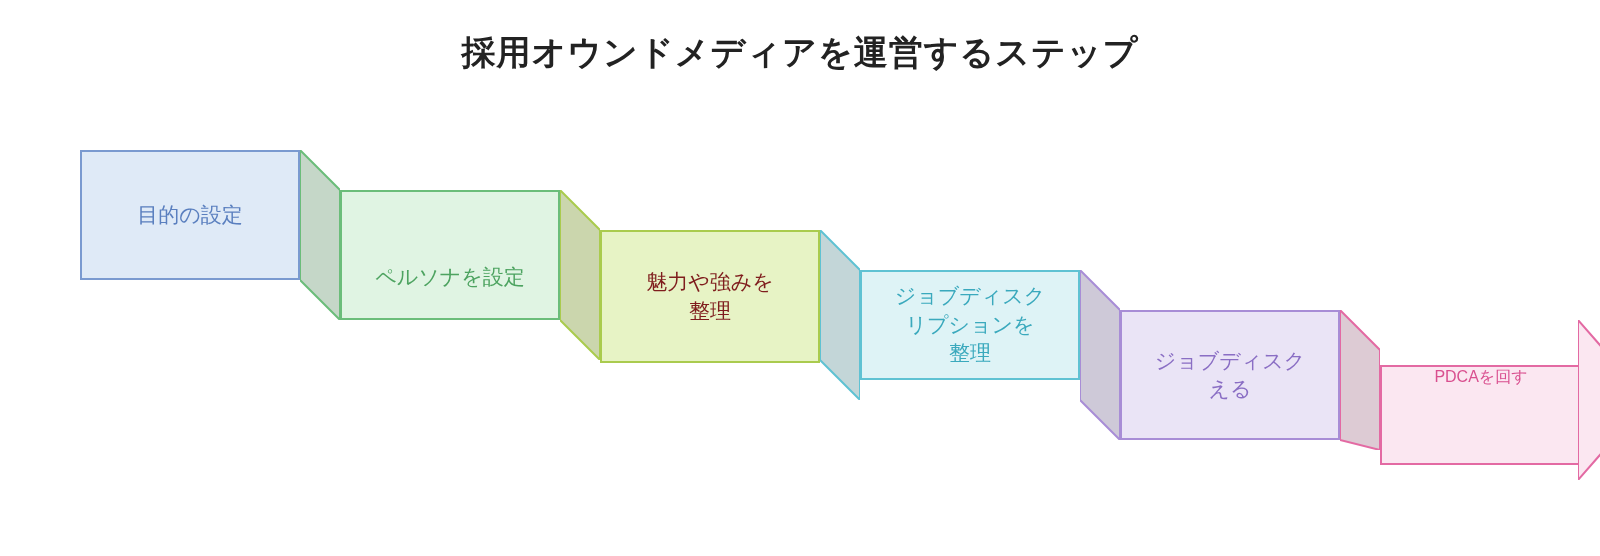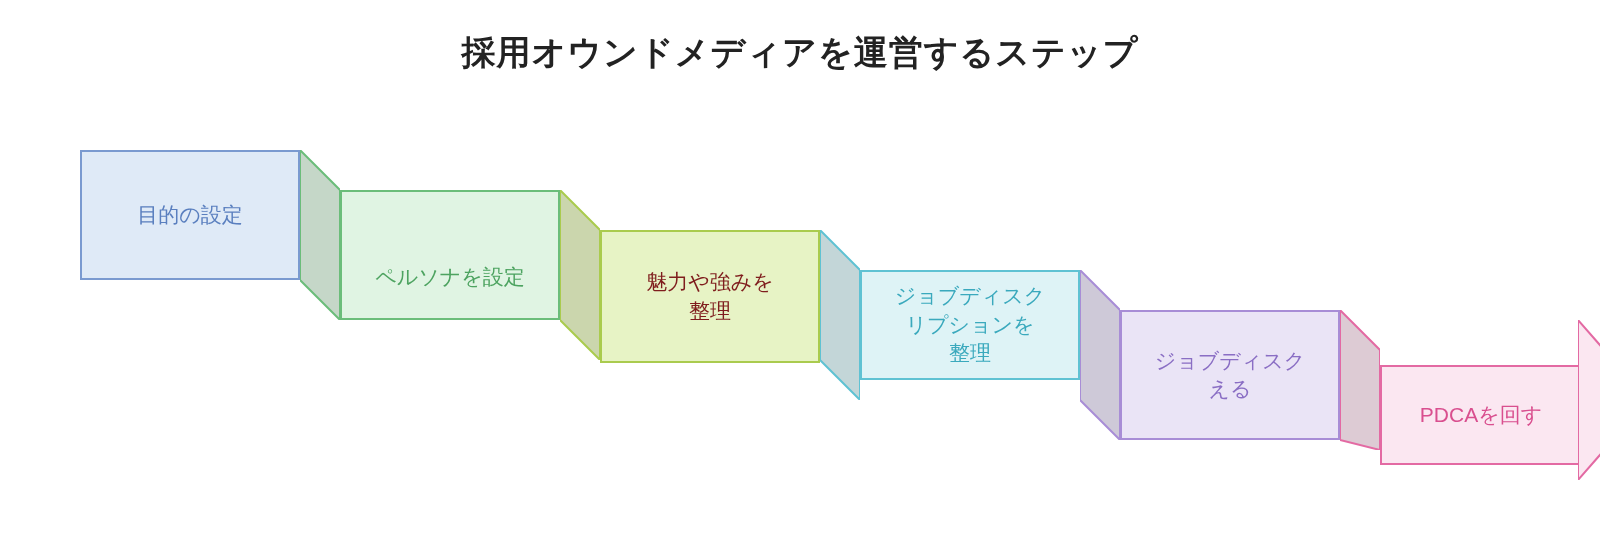--- a/index.html
+++ b/index.html
@@ -48,23 +48,22 @@
     display: flex;
     align-items: center;
   }
   .arrow-body {
     width: 200px;
     height: 100px;
     border-top: 2px solid;
     border-bottom: 2px solid;
     border-left: 2px solid;
     display: flex;
-    align-items: center;
     justify-content: center;
-    font-size: 21px;
+    font-size: 16px;
   }
   .arrow-head-svg {
     display: block;
   }
 </style>
 </head>
 <body>
 
 <div class="title">採用オウンドメディアを運営するステップ</div>
 

